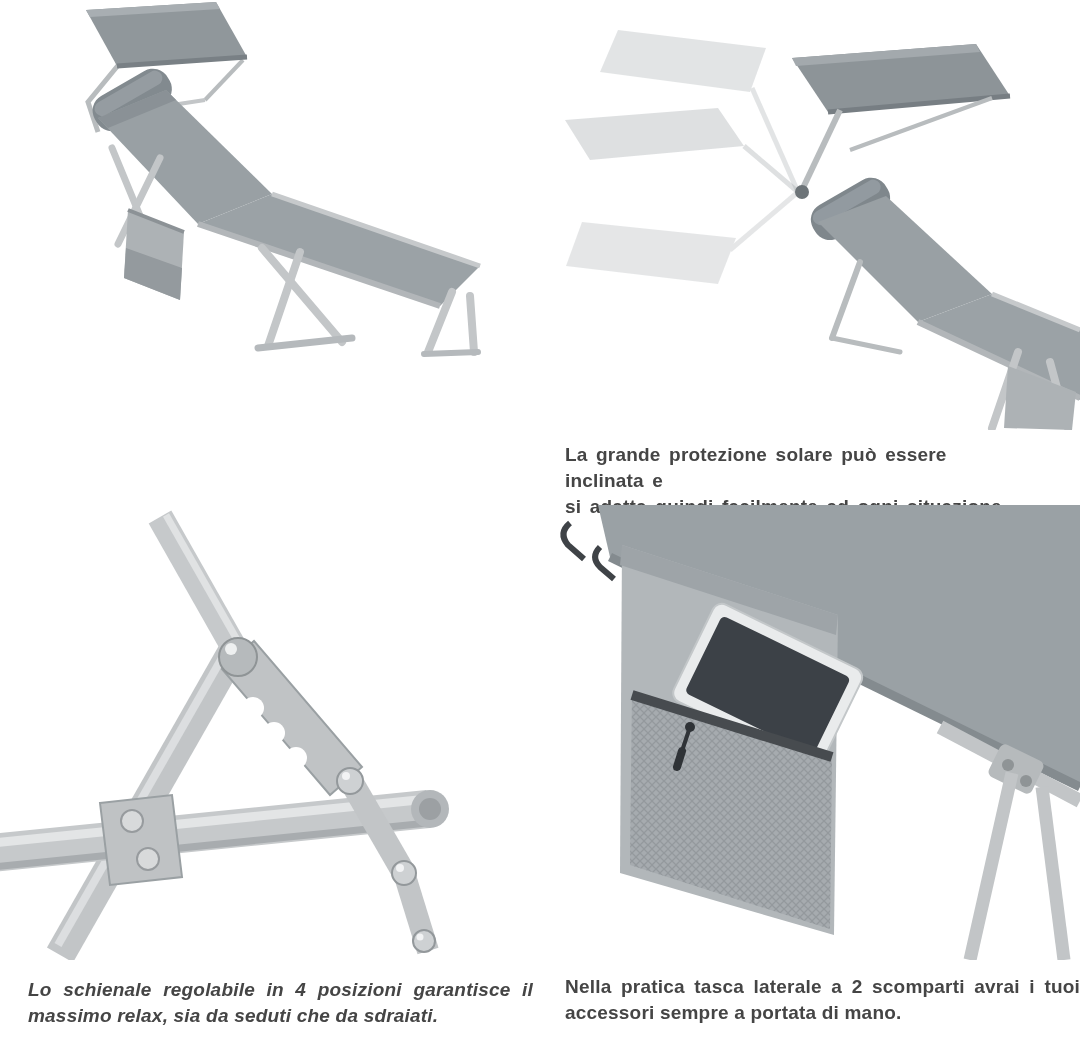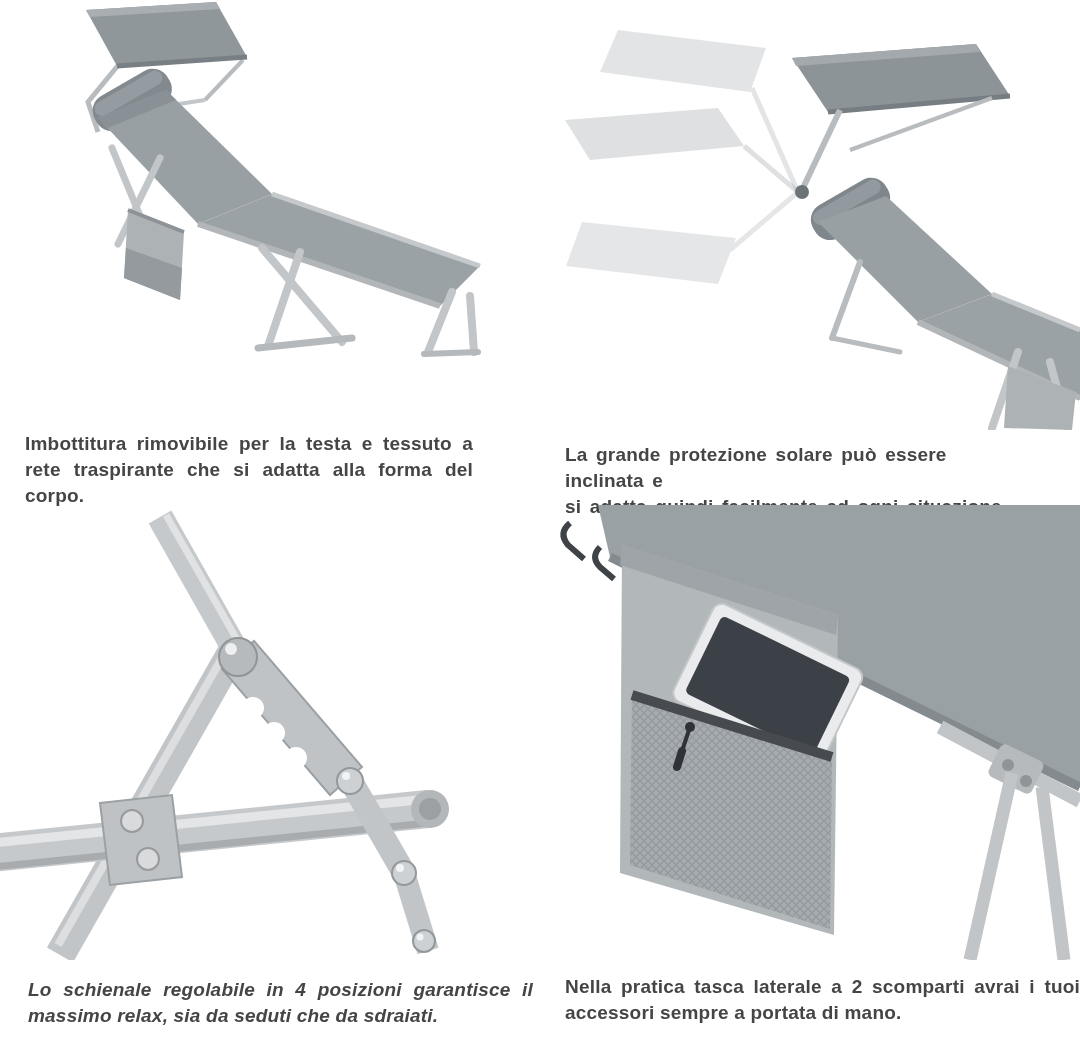--- a/index.html
+++ b/index.html
@@ -134,21 +134,20 @@
         <line x1="292" y1="338" x2="360" y2="352" stroke="#b8bcbe" stroke-width="5"></line>
         <line x1="478" y1="352" x2="452" y2="428" stroke="#c3c6c8" stroke-width="8"></line>
         <line x1="510" y1="362" x2="528" y2="428" stroke="#c3c6c8" stroke-width="8"></line>
       </g>
       <g>
         <polygon points="468,366 536,392 532,430 464,428" fill="#adb2b5"></polygon>
       </g>
     </svg>
   </figure>
 
-  <p class="caption cap-headrest">Imbottitura rimovibile per la testa e tessuto a rete traspirante che si adatta alla forma del corpo.</p>
   <p class="caption cap-sunshade">La grande protezione solare può essere
 inclinata e
 si adatta quindi facilmente ad ogni situazione.</p>
 
   <figure class="fig-mid-left">
     <svg viewBox="0 0 540 455" xmlns="http://www.w3.org/2000/svg">
 
       <g>
         <line x1="232" y1="148" x2="60" y2="450" stroke="#c2c5c7" stroke-width="30"></line>
         <line x1="226" y1="146" x2="58" y2="440" stroke="#dcdee0" stroke-width="8"></line>

